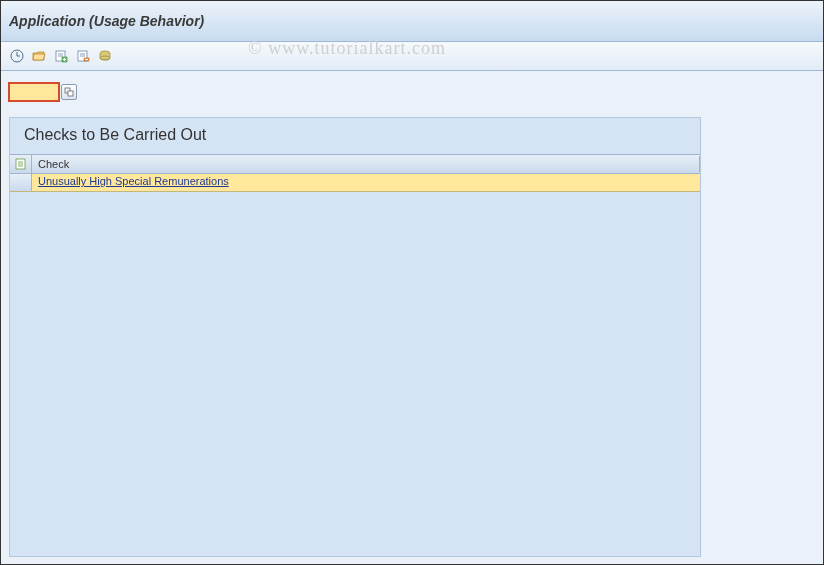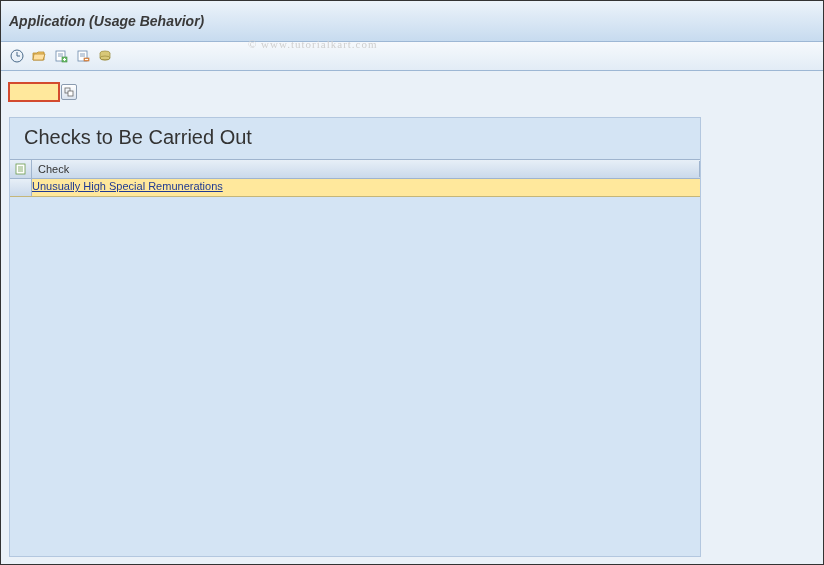--- a/index.html
+++ b/index.html
@@ -84,21 +84,21 @@
       cursor: pointer;
     }
     .panel {
       background: #d4e4f4;
       width: 692px;
       height: 440px;
       border: 1px solid #b3c7df;
       margin-top: 4px;
     }
     .panel-title {
-      font-size: 20px;
+      font-size: 16px;
       color: #333;
       padding: 8px 14px 10px 14px;
       background: #d4e4f4;
     }
     .grid-header {
       background: linear-gradient(#e7eff7, #cad9eb);
       border-top: 1px solid #9fb4ce;
       border-bottom: 1px solid #9fb4ce;
       display: flex;
       align-items: center;
@@ -127,32 +127,32 @@
       border-bottom: 1px solid #c5b679;
     }
     .row-handle {
       width: 22px;
       height: 100%;
       background: linear-gradient(#e7eff7, #cad9eb);
       border-right: 1px solid #9fb4ce;
     }
     .grid-cell {
       flex: 1;
-      padding: 1px 0;
+      padding: 1px 6px;
       font-size: 11px;
       color: #1f3a93;
       text-decoration: underline;
       cursor: pointer;
     }
     .watermark {
       position: absolute;
       top: 38px;
       left: 248px;
       color: #cfcfcf;
-      font-size: 11px;
+      font-size: 18px;
       letter-spacing: 1px;
       font-family: Georgia, serif;
       pointer-events: none;
     }
   </style>
 </head>
 <body>
 
 <div class="title-bar">
   <span>Application (Usage Behavior)</span>

